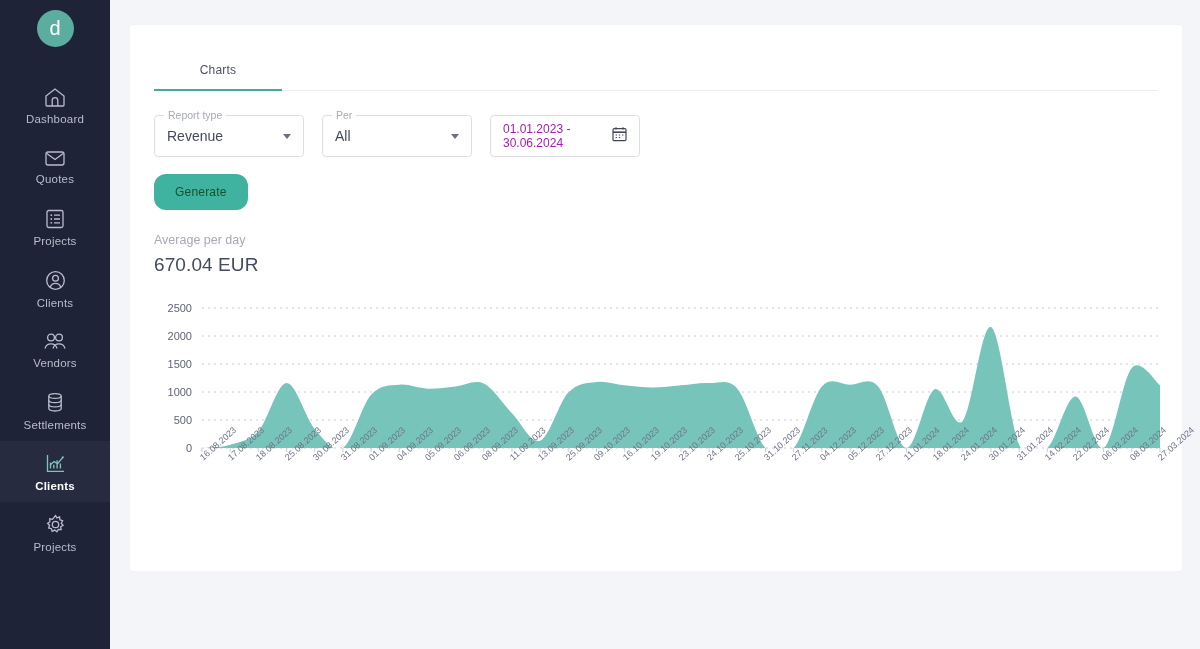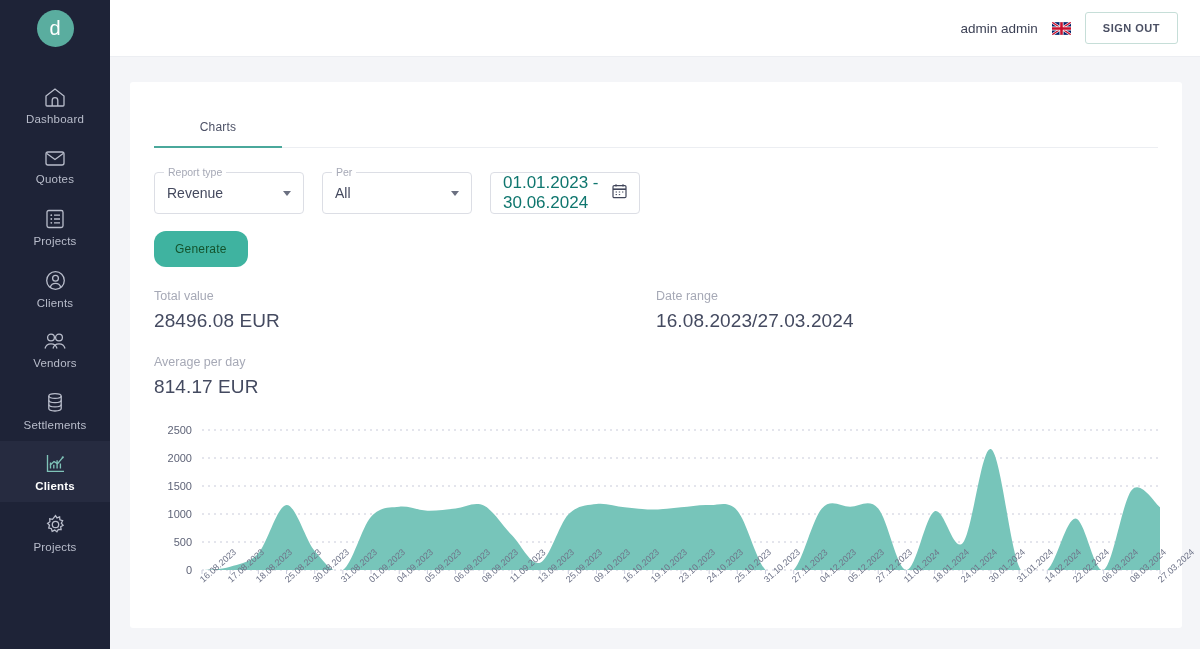--- a/index.html
+++ b/index.html
@@ -93,21 +93,21 @@
   .field .f-label {
     position: absolute; top: -7px; left: 9px; background: #fff;
     padding: 0 4px; font-size: 10.5px; color: #a6a9b6;
   }
   .field .f-value { font-size: 14px; color: #44495e; }
   .caret {
     width: 0; height: 0; border-left: 4.5px solid transparent;
     border-right: 4.5px solid transparent; border-top: 5px solid #6b7081;
   }
   .field.date { width: 150px; justify-content: space-between; }
-  .field.date .f-value { font-size: 17px; color: #0f766e; }
+  .field.date .f-value { font-size: 12px; color: #a21caf; }
 
   .generate-btn {
     margin-top: 17px; background: #3fb3a0; color: #14532d;
     border: none; border-radius: 12px; padding: 11px 21px;
     font-size: 12px; cursor: pointer; letter-spacing: .2px;
     font-family: "Liberation Sans", sans-serif;
   }
 
   
   .stats { margin-top: 22px; position: relative; }
@@ -227,33 +227,20 @@
           </svg>
         </span>
         <span class="nav-label">Projects</span>
       </a>
 
     </nav>
   </aside>
 
   <div class="main">
 
-    <header class="topbar">
-      <span class="user-name">admin admin</span>
-      <span>
-        <svg class="flag" viewBox="0 0 60 40">
-          <rect width="60" height="40" fill="#012169"></rect>
-          <path d="M0,0 L60,40 M60,0 L0,40" stroke="#fff" stroke-width="8"></path>
-          <path d="M0,0 L60,40 M60,0 L0,40" stroke="#C8102E" stroke-width="4"></path>
-          <path d="M30,0 V40 M0,20 H60" stroke="#fff" stroke-width="13"></path>
-          <path d="M30,0 V40 M0,20 H60" stroke="#C8102E" stroke-width="8"></path>
-        </svg>
-      </span>
-      <button class="signout-btn">SIGN OUT</button>
-    </header>
 
     <div class="content">
       <section class="card">
 
         
         <div class="tabs">
           <div class="tab active">Charts</div>
         </div>
 
         
@@ -280,34 +267,24 @@
                 <path d="M3.6 9 H5 M6.8 9 H8.2 M10 9 H11.4 M3.6 11.6 H5 M6.8 11.6 H8.2" stroke-width="1"></path>
               </svg>
             </span>
           </div>
         </div>
 
         <button class="generate-btn">Generate</button>
 
         
         <div class="stats">
-          <div class="stat-grid">
-            <div class="stat">
-              <div class="stat-label">Total value</div>
-              <div class="stat-value">28496.08 EUR</div>
-            </div>
-            <div class="stat">
-              <div class="stat-label">Date range</div>
-              <div class="stat-value">16.08.2023/27.03.2024</div>
-            </div>
-          </div>
           <div class="stat-grid stat-row2">
             <div class="stat">
               <div class="stat-label">Average per day</div>
-              <div class="stat-value">814.17 EUR</div>
+              <div class="stat-value">670.04 EUR</div>
             </div>
           </div>
         </div>
 
         
         <div class="chart-wrap">
           <svg class="chart-svg" id="chart" width="1010" height="215" viewBox="0 0 1010 215">
               <line x1="48" x2="1006" y1="148" y2="148" stroke="#c9cbda" stroke-width="1" stroke-dasharray="2 4"></line>
               <text x="38" y="151.5" text-anchor="end" font-size="11" fill="#5f6478" font-family="&quot;Liberation Sans&quot;, sans-serif">0</text>
               <line x1="48" x2="1006" y1="120" y2="120" stroke="#c9cbda" stroke-width="1" stroke-dasharray="2 4"></line>

